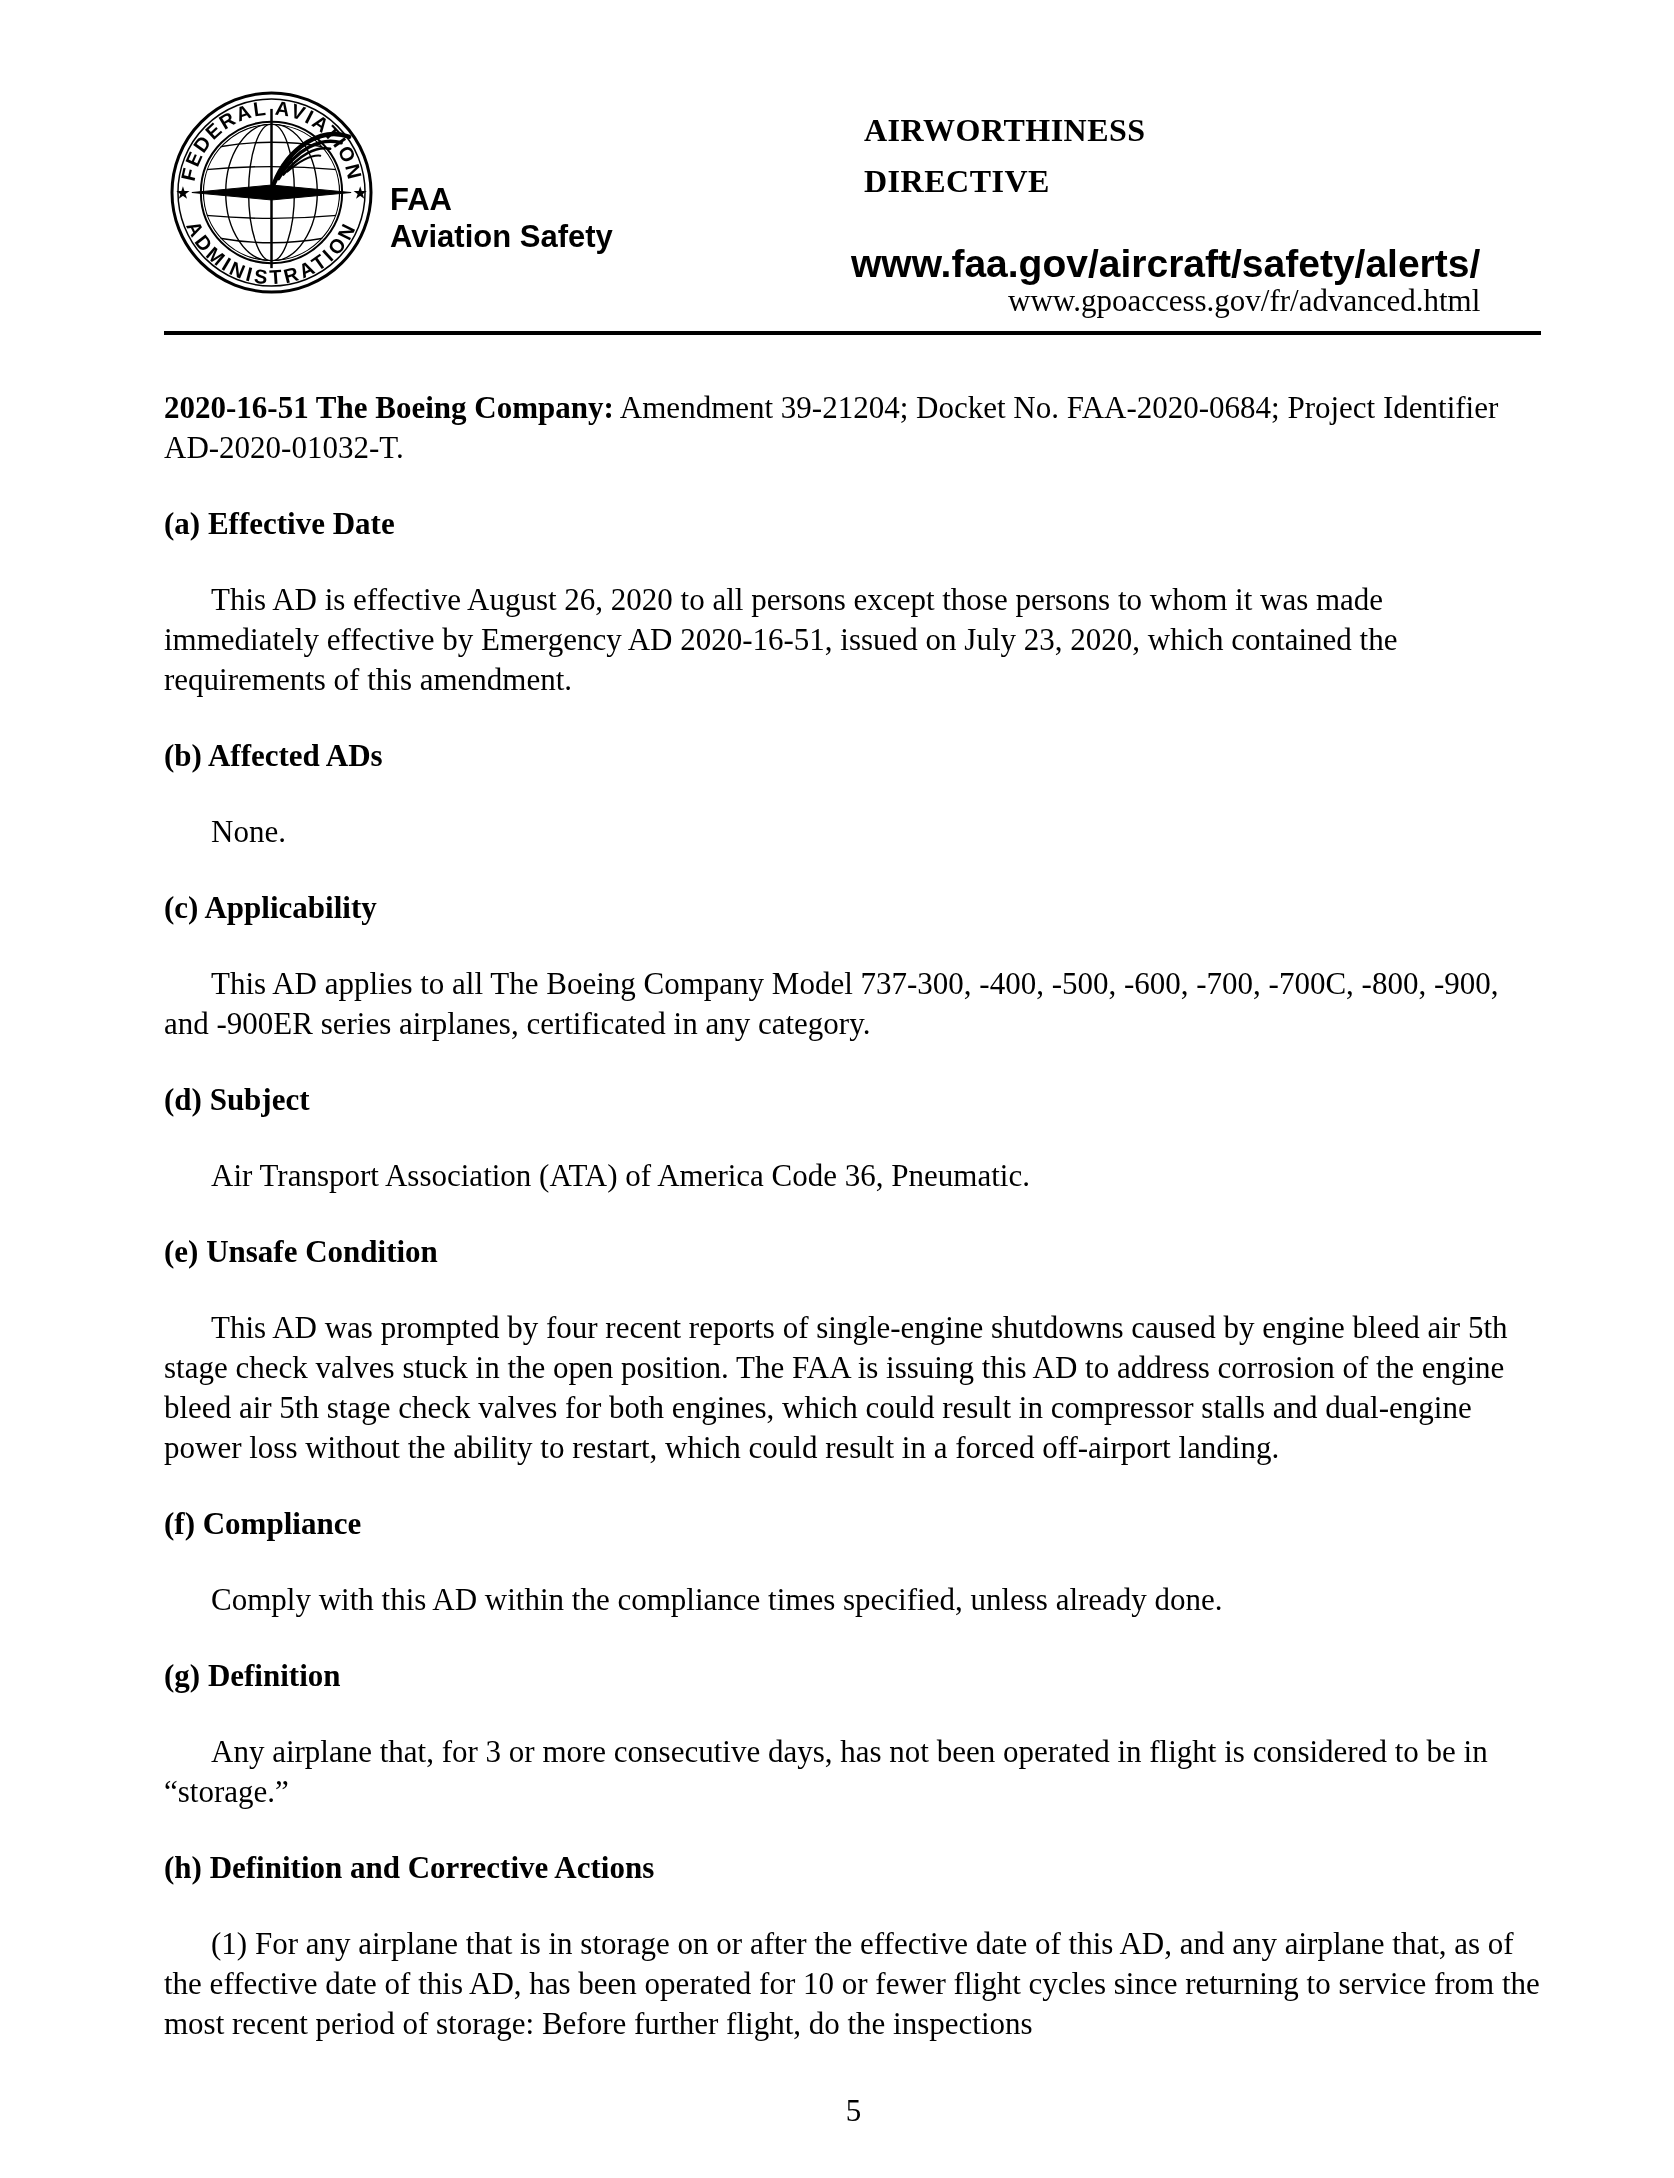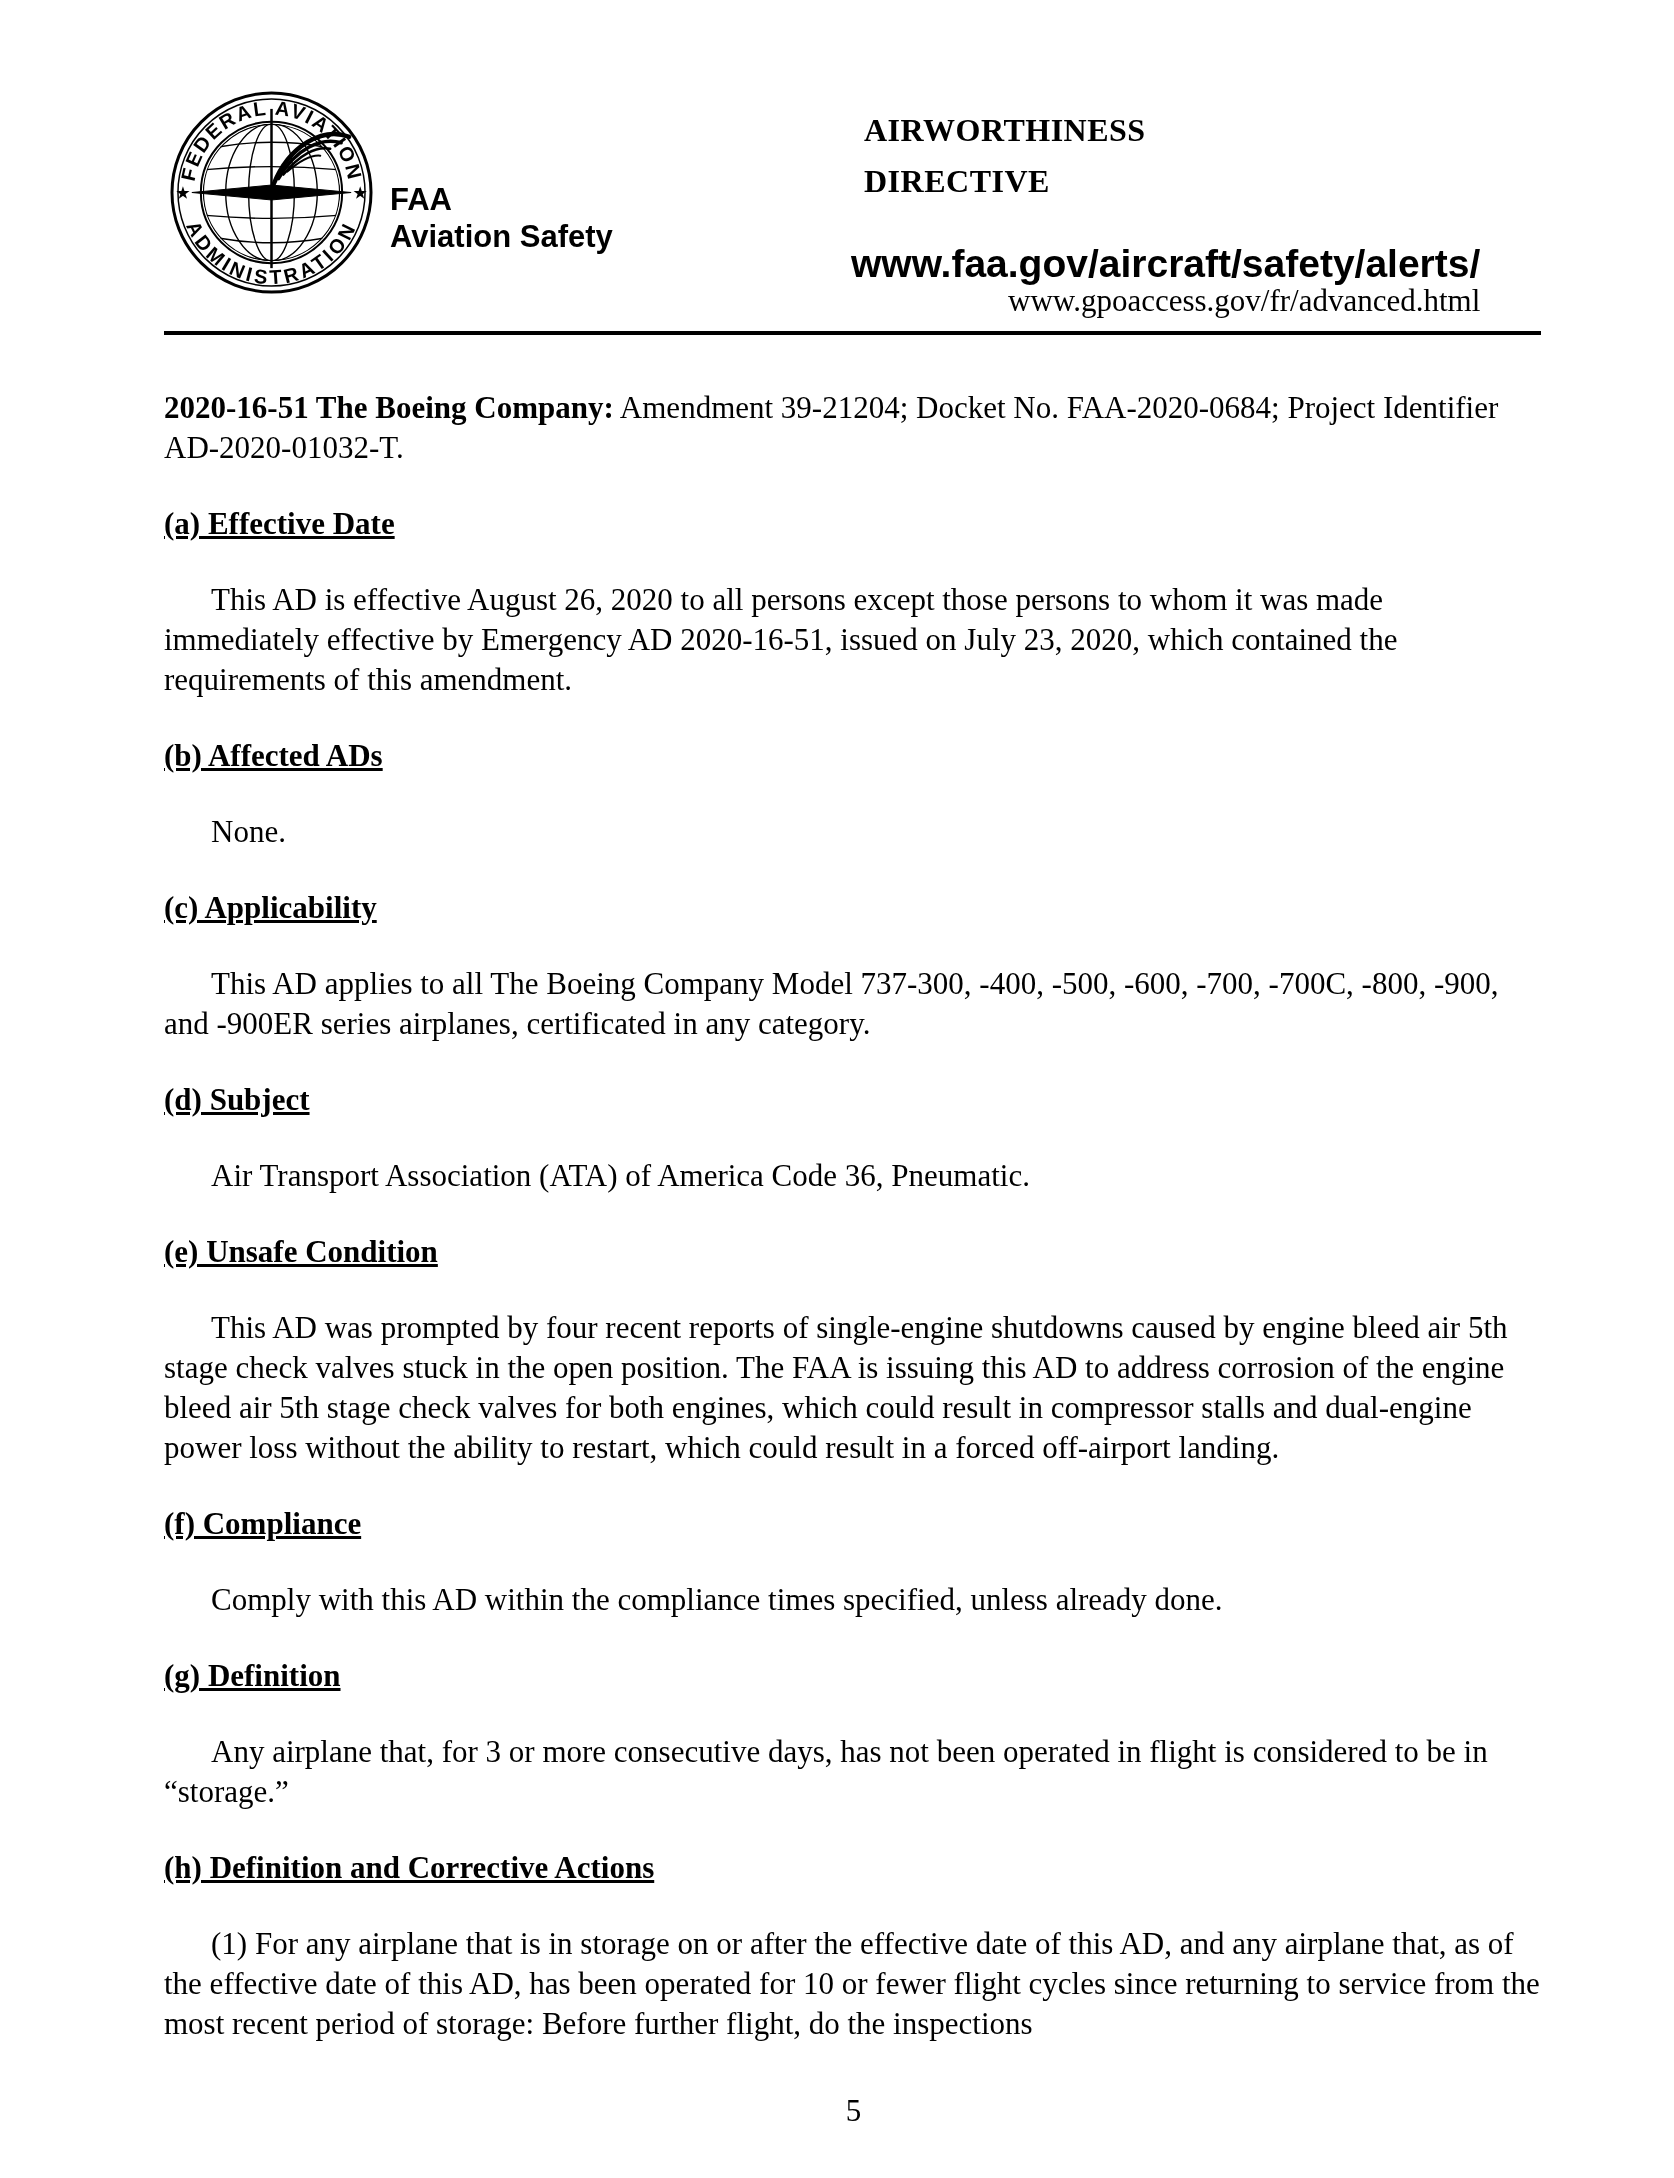--- a/index.html
+++ b/index.html
@@ -71,21 +71,20 @@
     line-height: 40px;
     margin-top: 38px;
   }
   .intro { margin: 0 0 36px 0; text-indent: 0; }
   .sec-heading {
     font-size: 31px;
     line-height: 40px;
     font-weight: bold;
     margin: 0 0 36px 0;
     font-family: inherit;
-    text-decoration: underline;
   }
   .para { margin: 0 0 36px 0; text-indent: 47px; }
   .page-number {
     position: absolute;
     left: 164px;
     top: 2093px;
     width: 1379px;
     text-align: center;
     font-size: 31px;
     font-family: "Liberation Serif", serif;

